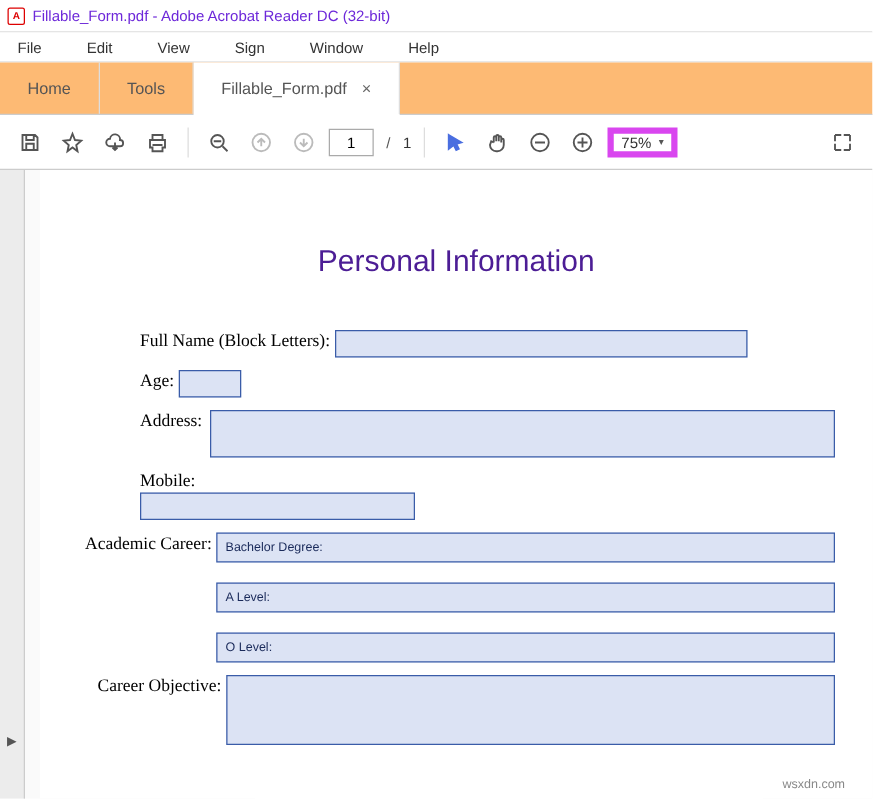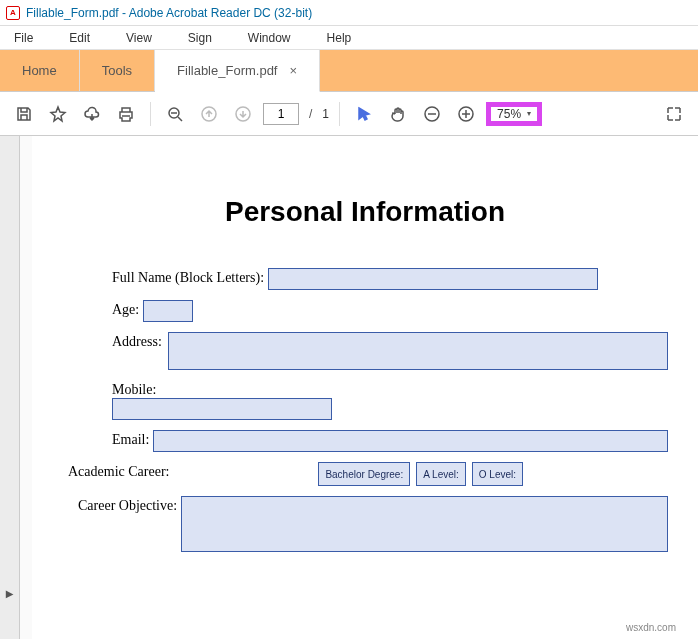--- a/index.html
+++ b/index.html
@@ -1,49 +1,49 @@
 <!DOCTYPE html>
 <html><head>
 <meta charset="utf-8">
 <style>
 * { box-sizing: border-box; margin: 0; padding: 0; }
 body { font-family: "Segoe UI", Arial, sans-serif; font-size: 12px; background: #fff; color: #333; width: 698px; height: 639px; overflow: hidden; position: relative; }
 .titlebar { display: flex; align-items: center; height: 26px; padding: 0 6px; border-bottom: 1px solid #ddd; background: #fff; }
 .titlebar .app-icon { width: 14px; height: 14px; background: #fff; border: 1px solid #d00; border-radius: 2px; display: inline-flex; align-items: center; justify-content: center; margin-right: 6px; font-size: 8px; color: #d00; font-weight: bold; }
-.titlebar .title { font-size: 12px; color: #0369a1; }
+.titlebar .title { font-size: 12px; color: #6d28d9; }
 .menubar { display: flex; align-items: center; height: 24px; padding: 0 6px; gap: 20px; background: #fff; border-bottom: 1px solid #e1e1e1; }
 .menubar .mitem { padding: 2px 8px; font-size: 12px; cursor: default; }
 .tabbar { display: flex; align-items: stretch; height: 42px; background: #fdba74; border-bottom: 1px solid #ccc; }
 .tabbar .tab { display: flex; align-items: center; padding: 0 22px; font-size: 13px; color: #555; cursor: default; border-right: 1px solid #ddd; }
 .tabbar .tab.active { background: #fff; border-bottom: 1px solid #fff; margin-bottom: -1px; }
 .tabbar .tab .close { margin-left: 12px; font-size: 13px; color: #666; }
 .toolbar { display: flex; align-items: center; height: 44px; padding: 0 10px; gap: 6px; background: #fff; border-bottom: 1px solid #ccc; }
 .toolbar .btn { width: 28px; height: 28px; display: inline-flex; align-items: center; justify-content: center; color: #555; cursor: default; border-radius: 2px; }
 .toolbar .sep { width: 1px; height: 24px; background: #ddd; margin: 0 4px; }
 .toolbar .pagebox { width: 36px; height: 22px; border: 1px solid #aaa; text-align: center; font-size: 12px; }
 .toolbar .slash { margin: 0 4px; color: #555; }
 .toolbar .zoombox { display: flex; align-items: center; border: 5px solid #d946ef; height: 24px; padding: 0 6px; font-size: 12px; gap: 6px; cursor: default; }
 .toolbar svg { width: 18px; height: 18px; stroke: #555; fill: none; stroke-width: 1.5; }
 .toolbar .btn.selector svg { stroke: #4a6ee0; fill: #4a6ee0; }
 .content { display: flex; height: calc(639px - 26px - 24px - 42px - 44px); }
 .sidebar { width: 20px; background: #ececec; border-right: 1px solid #ccc; display: flex; align-items: flex-end; justify-content: center; padding-bottom: 40px; }
 .sidebar .handle { font-size: 10px; color: #555; cursor: default; }
 .page-area { flex: 1; background: #fafafa; position: relative; overflow: hidden; }
 .page { position: absolute; left: 12px; top: 0; right: 0; bottom: 0; background: #fff; padding: 60px 30px 20px 30px; font-family: "Times New Roman", serif; }
-.page h1 { font-family: Arial, sans-serif; font-size: 28px; font-weight: bold; text-align: center; margin-bottom: 40px; color: #000000; }
+.page h1 { font-family: Arial, sans-serif; font-size: 24px; font-weight: normal; text-align: center; margin-bottom: 40px; color: #4c1d95; }
 .form-row { display: flex; align-items: flex-start; margin-bottom: 10px; font-size: 14px; color: #000; }
 .form-row label { white-space: nowrap; margin-right: 4px; padding-top: 2px; }
 .fld { border: 1px solid #3a5ca8; background: #dce3f4; height: 22px; }
 .fld.age { width: 50px; }
 .fld.name { flex: 0 0 330px; }
 .fld.addr { height: 38px; margin-left: 54px; width: 510px; }
 .fld.mobile { width: 220px; }
 .fld.email { flex: 1; }
 .fld.obj { height: 56px; flex: 1; }
-.ac-group { flex: 1; display: flex; flex-direction: row; gap: 6px; justify-content: center; }
+.ac-group { flex: 1; display: flex; flex-direction: column; gap: 16px; }
 .ac { border: 1px solid #3a5ca8; background: #dce3f4; height: 24px; display: flex; align-items: center; padding: 0 6px; font-family: Arial, sans-serif; font-size: 10px; color: #1a2a5a; }
 .watermark { position: absolute; right: 22px; bottom: 6px; font-size: 10px; color: #888; font-family: Liberation Sans, sans-serif; margin-top: 10px; }
 </style>
 </head>
 <body>
 
 <div class="titlebar">
   <span class="app-icon">A</span>
   <span class="title">Fillable_Form.pdf - Adobe Acrobat Reader DC (32-bit)</span>
 </div>
@@ -173,24 +173,20 @@
         <div class="form-row" style="margin-top:-18px;">
           <div class="fld addr" style="margin-left:106px;"></div>
         </div>
       </div>
 
       <div class="form-row" style="margin-left:50px;flex-direction:column;">
         <label>Mobile:</label>
         <div class="fld mobile"></div>
       </div>
 
-      <div class="form-row" style="margin-left:50px;">
-        <label>Email:</label>
-        <div class="fld email"></div>
-      </div>
 
       <div class="form-row" style="margin-left:6px;">
         <label>Academic Career:</label>
         <div class="ac-group">
           <div class="ac">
               <span>Bachelor Degree:</span>
             </div>
           <div class="ac">
               <span>A Level:</span>
             </div>

